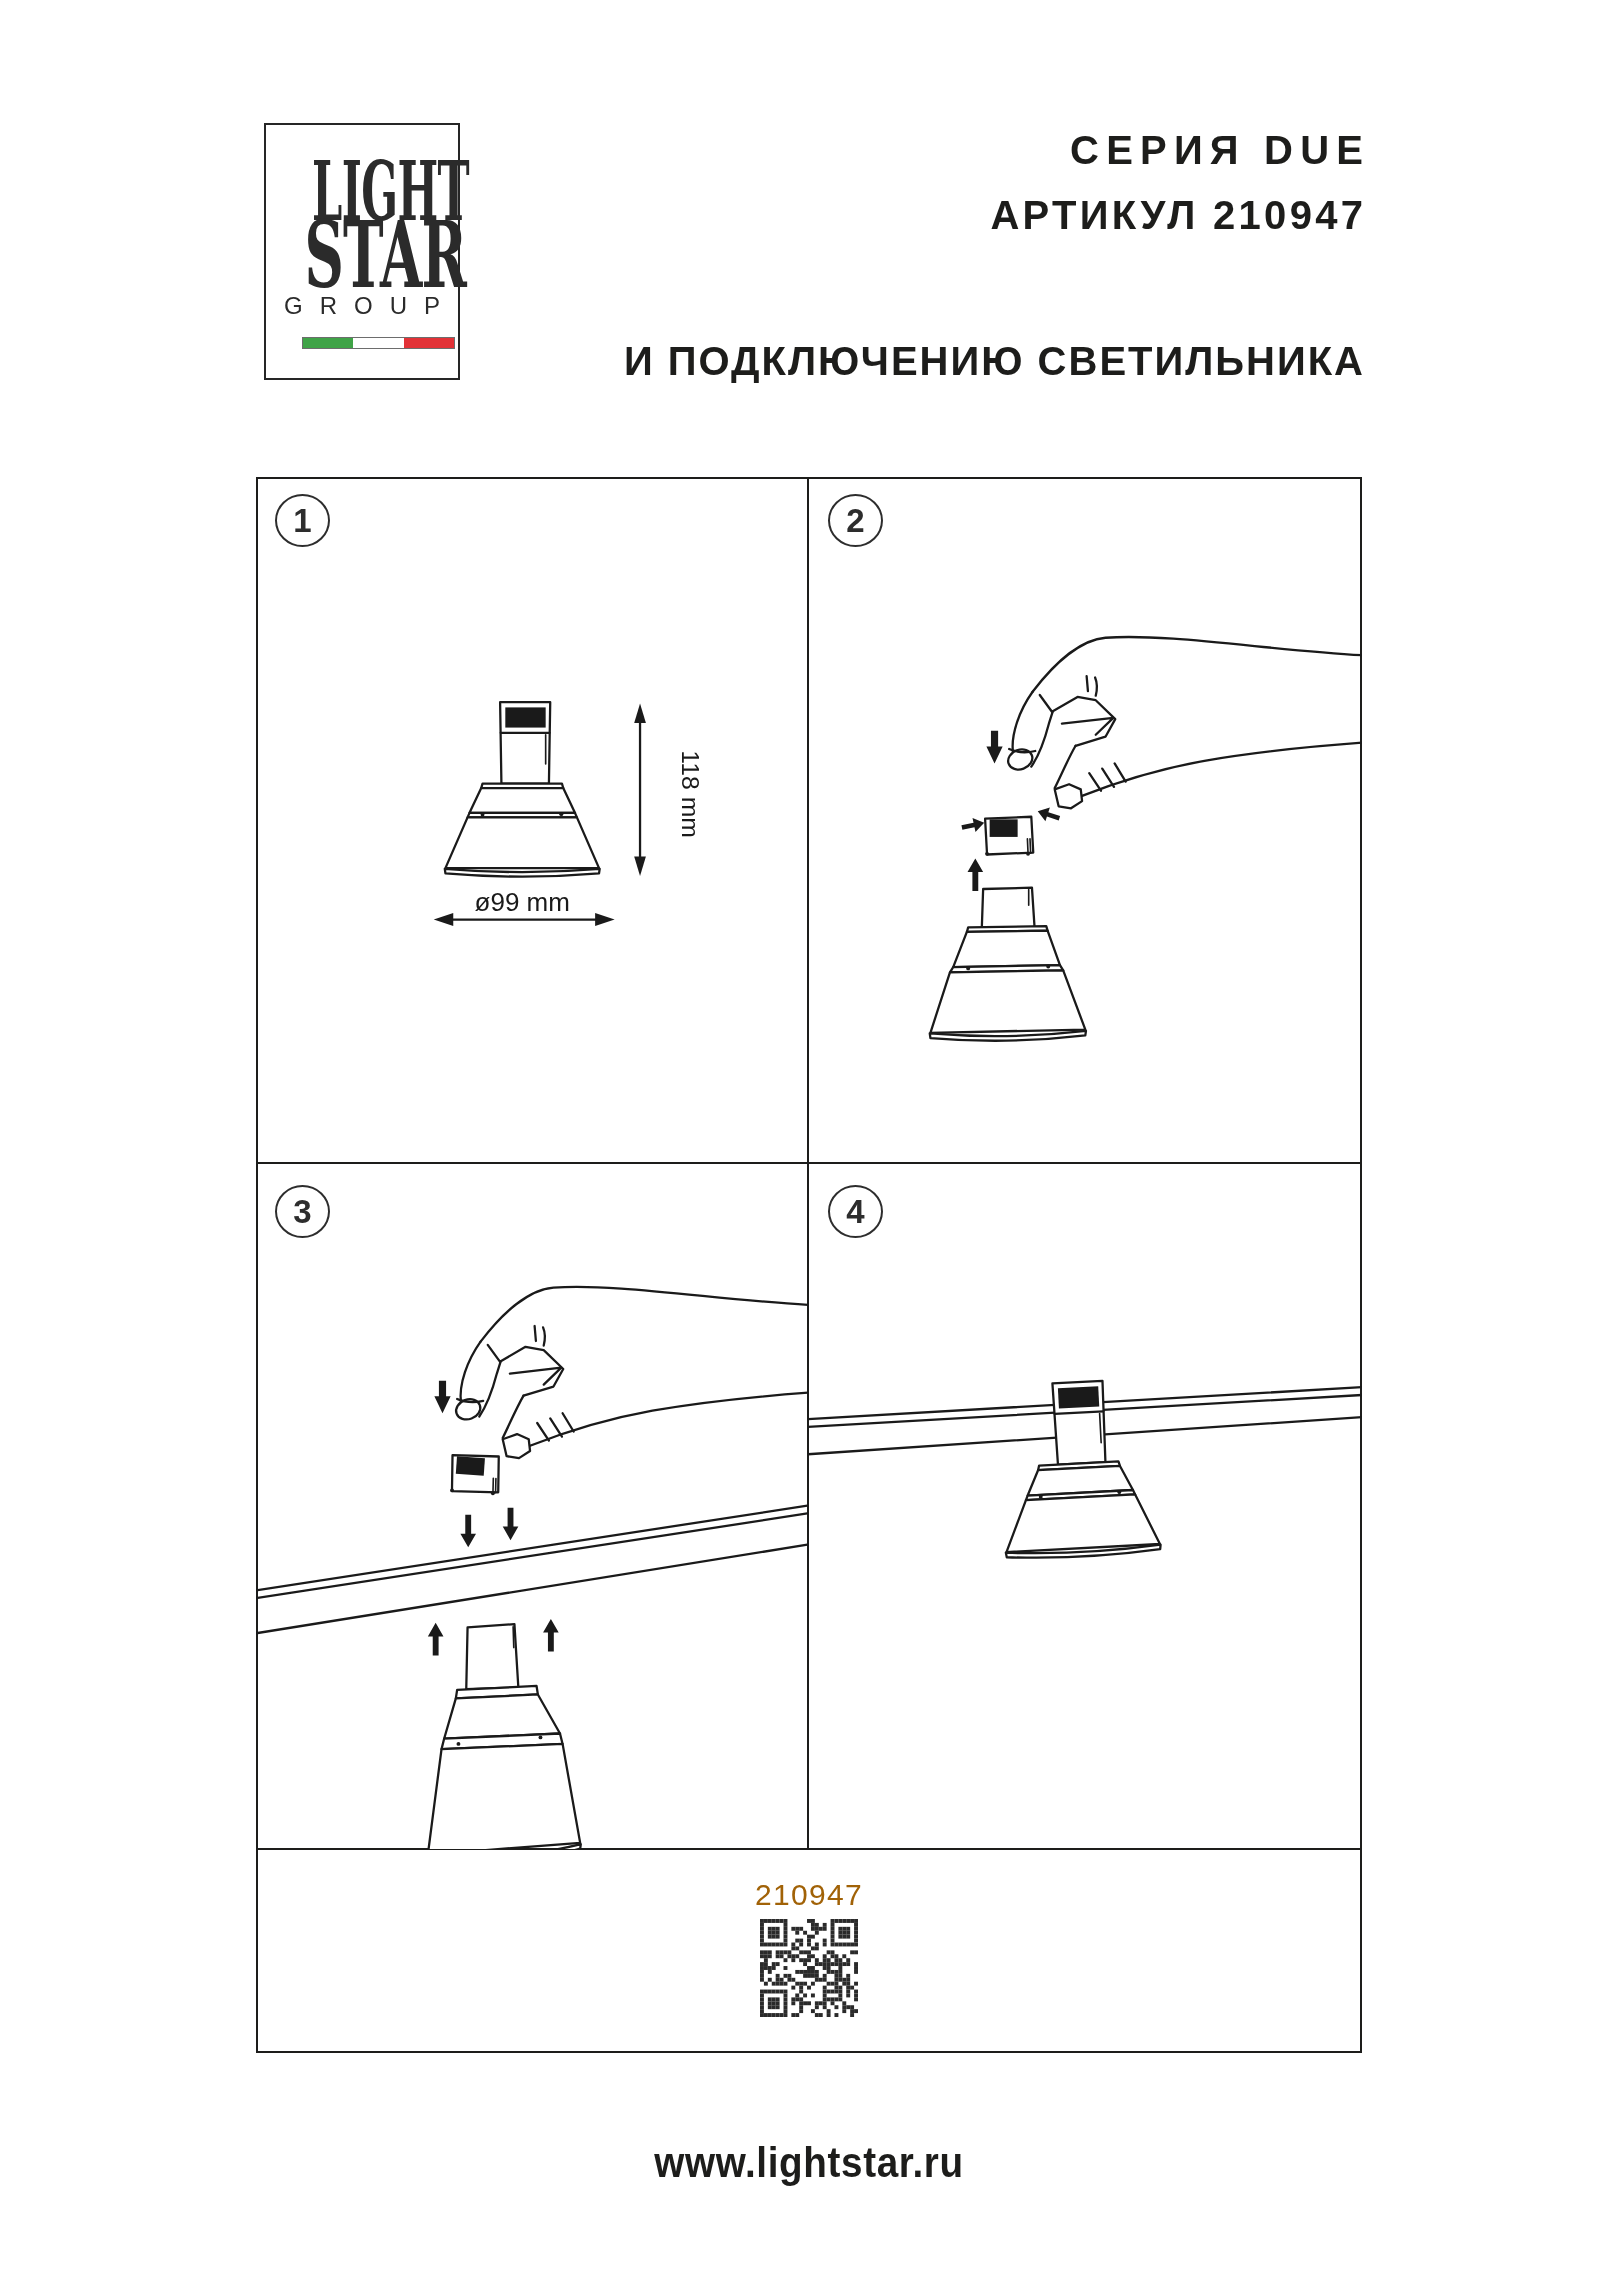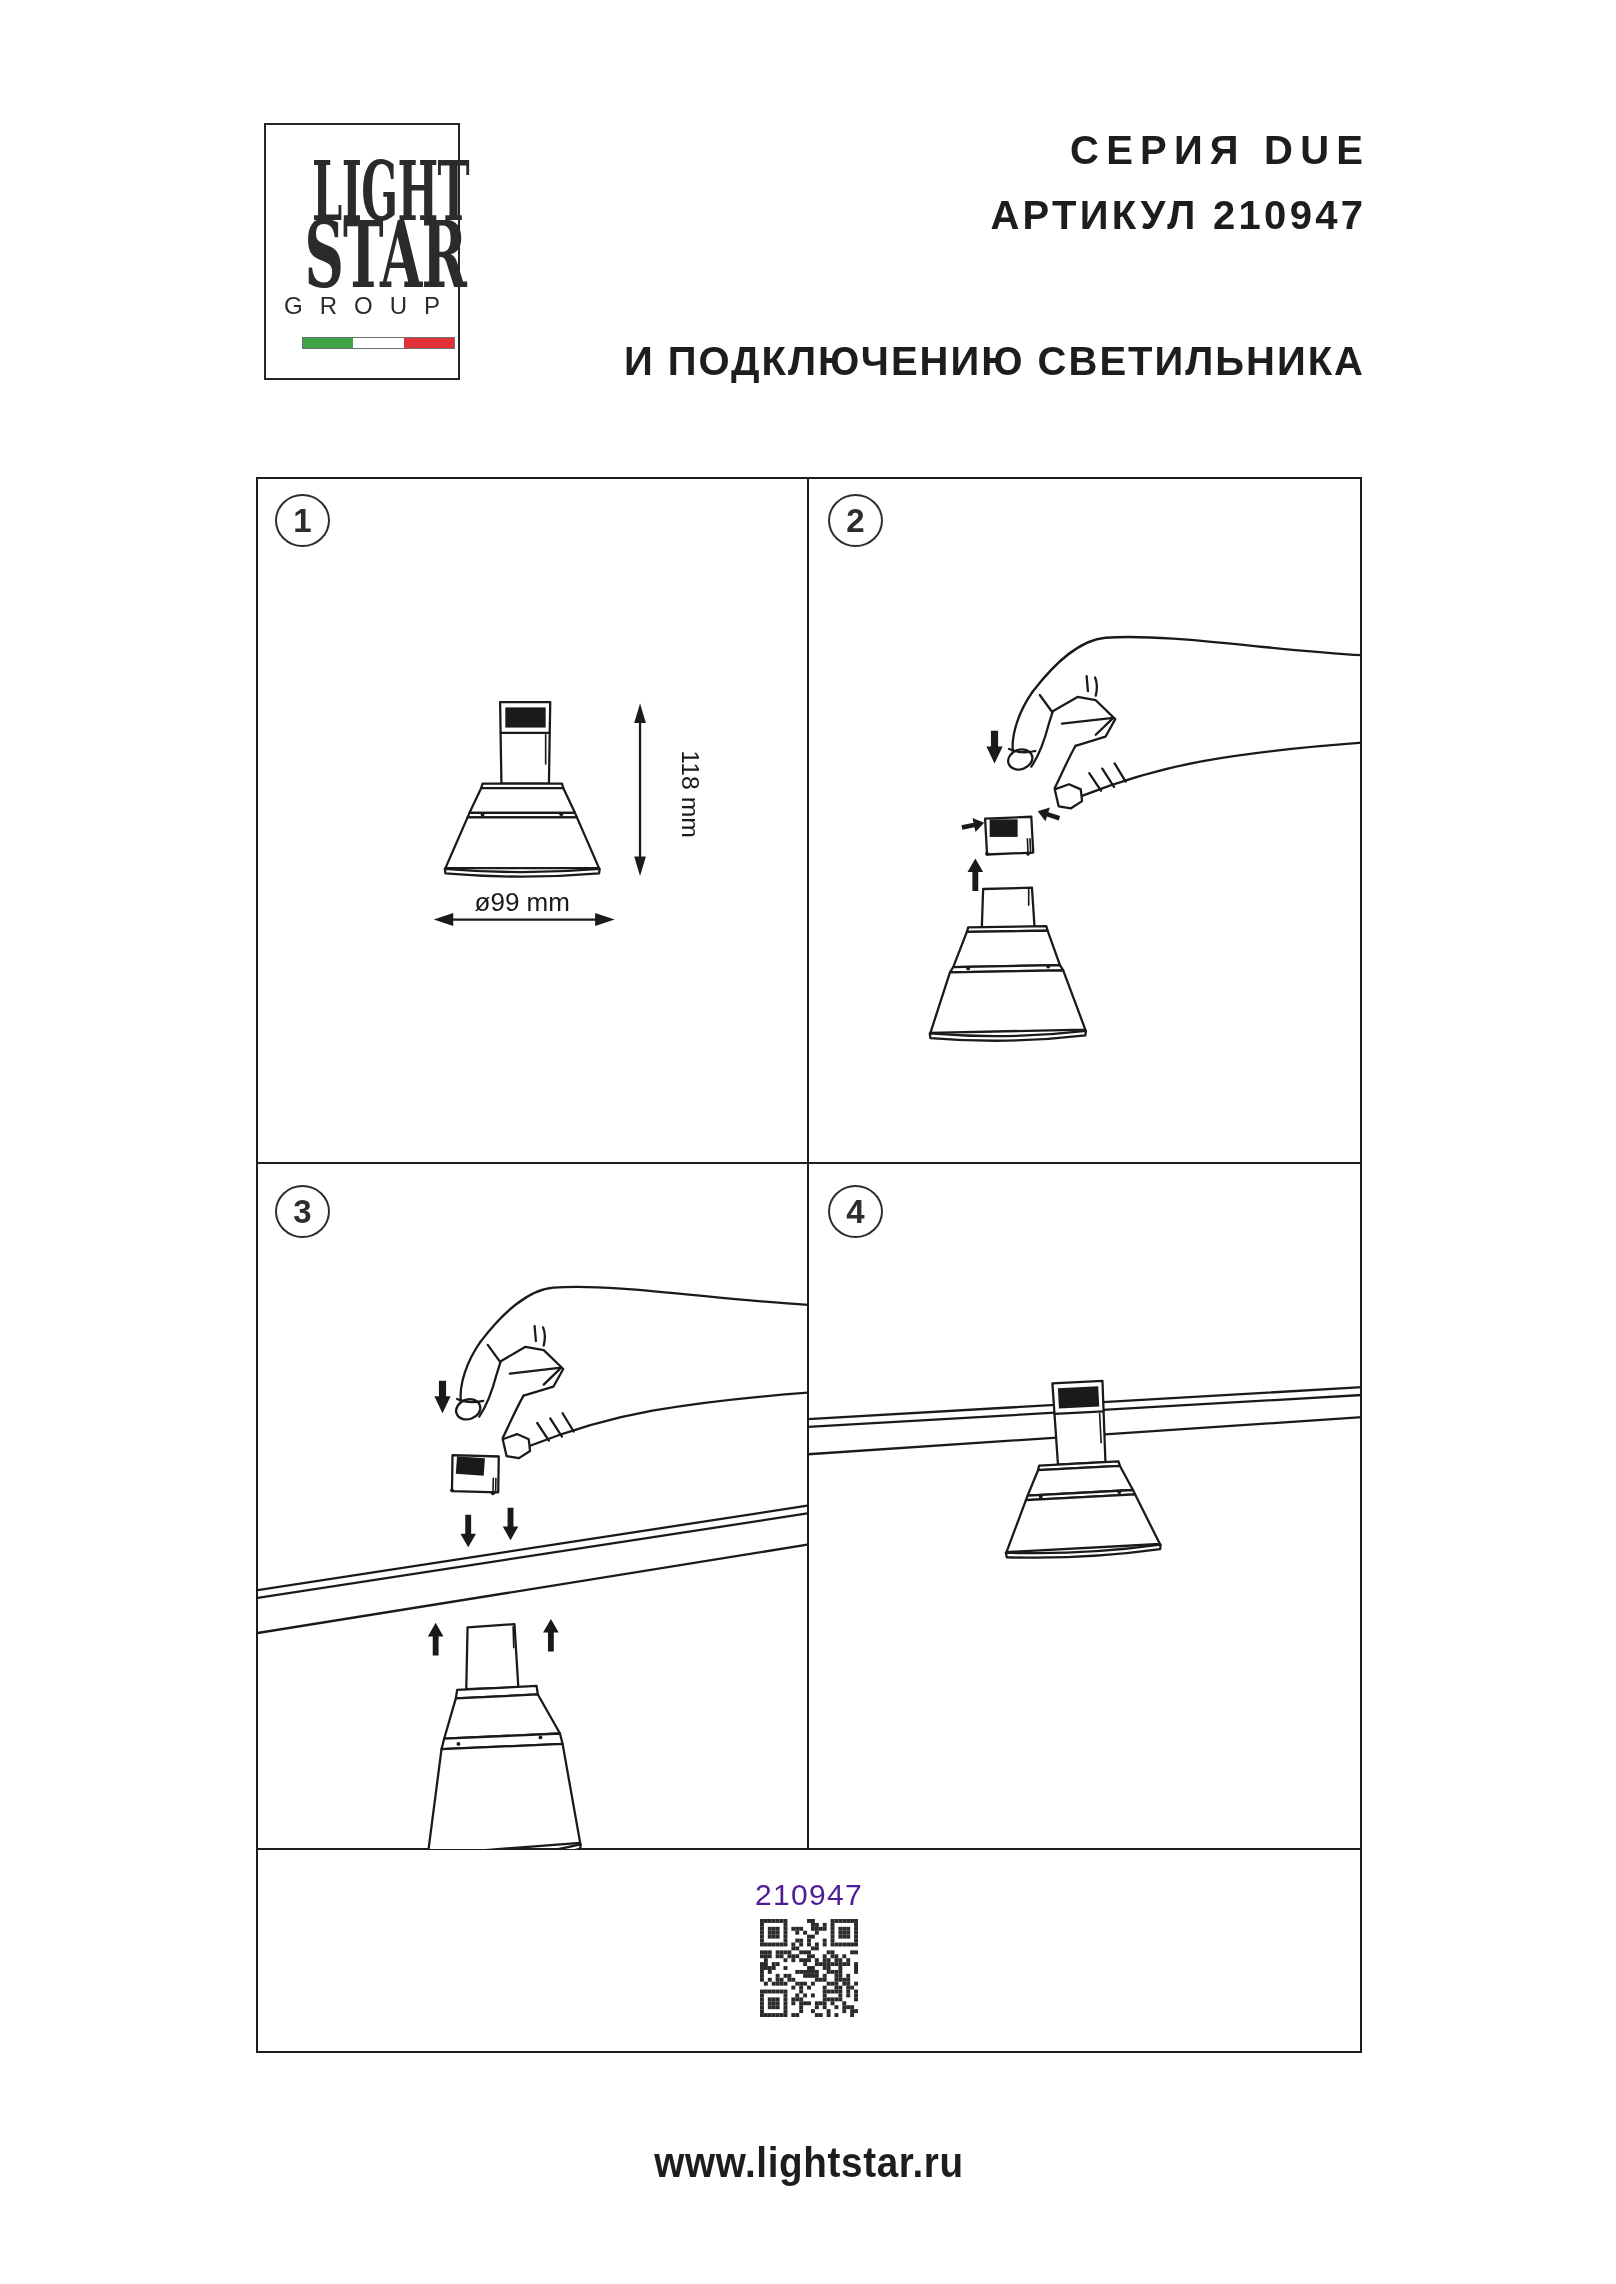--- a/index.html
+++ b/index.html
@@ -35,21 +35,21 @@
          display:flex;align-items:center;justify-content:center;font-size:33px;font-weight:bold;color:#2d2d2d;background:#fff;}
 
   svg.panel{position:absolute;overflow:hidden;}
   .ln{stroke:#1a1a1a;stroke-width:3.5;fill:none;stroke-linecap:round;stroke-linejoin:round;}
   .wln{stroke:#1a1a1a;stroke-width:3.5;fill:#ffffff;stroke-linejoin:round;}
   .fill{fill:#1a1a1a;stroke:none;}
   .thin{stroke-width:2.5;}
   .dimtext{font-family:"Liberation Sans",sans-serif;font-size:38px;fill:#1a1a1a;}
 
   
-  #art-num{left:256px;top:1878px;width:1106px;text-align:center;font-size:30px;letter-spacing:1.3px;color:#4c1d95;}
+  #art-num{left:256px;top:1878px;width:1106px;text-align:center;font-size:30px;letter-spacing:1.3px;color:#a16207;}
   #qr{left:760px;top:1919px;}
 
   
   #site{left:256px;top:2139px;width:1106px;text-align:center;font-weight:bold;font-size:42px;
         letter-spacing:0.7px;transform:scaleX(0.92);}
 </style>
 </head>
 <body>
 
 <div id="page">

